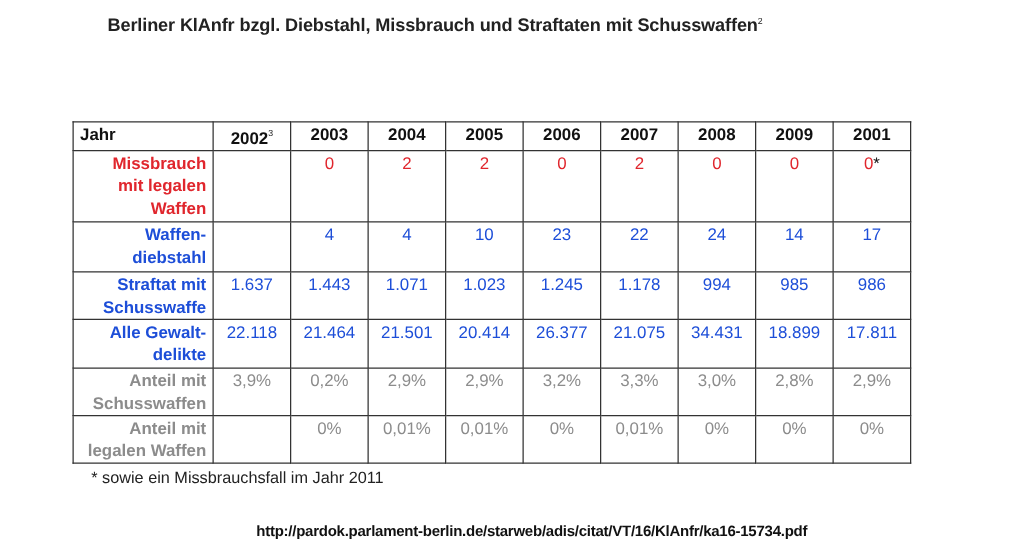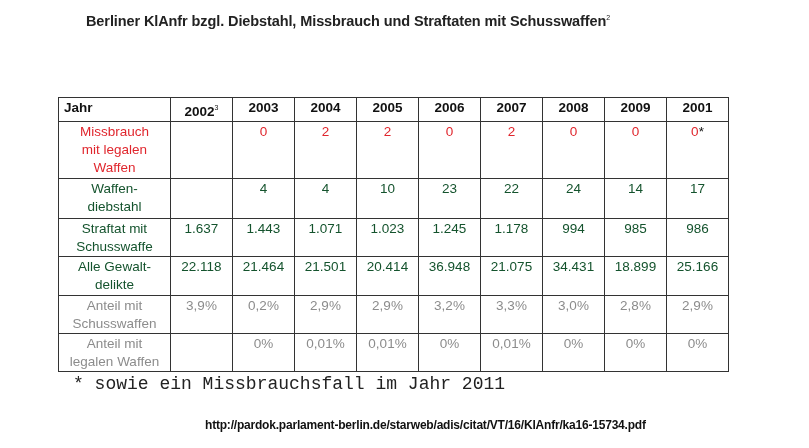--- a/index.html
+++ b/index.html
@@ -55,38 +55,38 @@
     }
     table.data th.rowlabel-head {
       text-align: left;
     }
     table.data th sup {
       font-size: 7px;
       vertical-align: 6px;
       font-weight: normal;
     }
     td.label {
-      font-weight: normal;
-      text-align: center;
+      font-weight: bold;
+      text-align: right;
     }
     td.val {
       text-align: center;
     }
     tr.red td { color: #e0262d; }
-    tr.black td { color: #14532d; }
+    tr.black td { color: #1d4ed8; }
     tr.gray td { color: #8c8c8c; }
     tr.red td.val .star { color: #111; }
     col.c0 { width: 112px; }
     col.cy { width: 62px; }
     .footnote {
       position: absolute;
       left: 73px;
       top: 374px;
-      font-family: Liberation Mono, monospace;
-      font-size: 18px;
+      font-family: Liberation Sans, sans-serif;
+      font-size: 13px;
       color: #222;
       white-space: nowrap;
     }
     .source {
       position: absolute;
       left: 205px;
       top: 418px;
       font-family: "Liberation Sans", sans-serif;
       font-size: 12px;
       font-weight: bold;
@@ -163,25 +163,25 @@
       <td class="val">994</td>
       <td class="val">985</td>
       <td class="val">986</td>
     </tr>
     <tr class="black" style="height:39px;">
       <td class="label">Alle Gewalt-<br>delikte</td>
       <td class="val">22.118</td>
       <td class="val">21.464</td>
       <td class="val">21.501</td>
       <td class="val">20.414</td>
-      <td class="val">36.948</td>
+      <td class="val">26.377</td>
       <td class="val">21.075</td>
       <td class="val">34.431</td>
       <td class="val">18.899</td>
-      <td class="val">25.166</td>
+      <td class="val">17.811</td>
     </tr>
     <tr class="gray" style="height:38px;">
       <td class="label">Anteil mit<br>Schusswaffen</td>
       <td class="val">3,9%</td>
       <td class="val">0,2%</td>
       <td class="val">2,9%</td>
       <td class="val">2,9%</td>
       <td class="val">3,2%</td>
       <td class="val">3,3%</td>
       <td class="val">3,0%</td>

